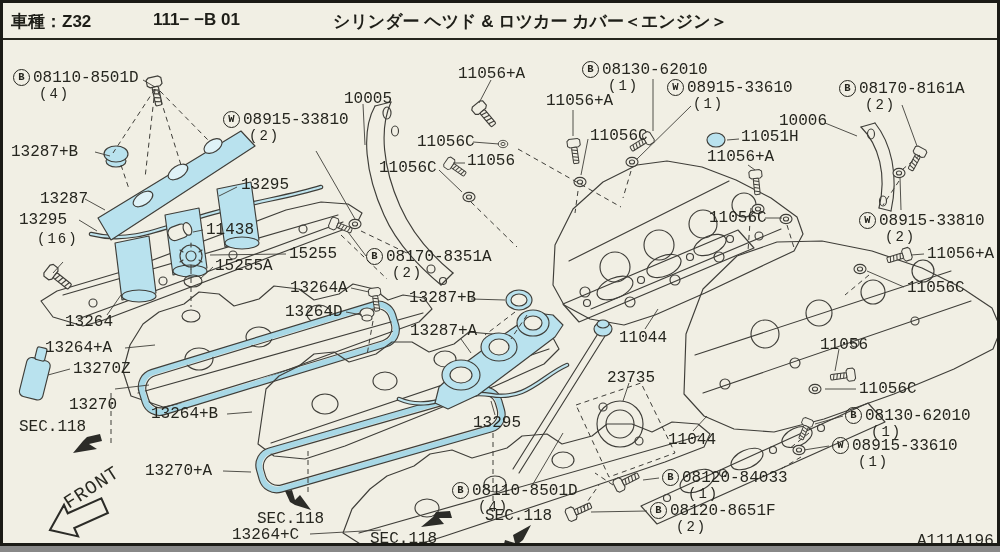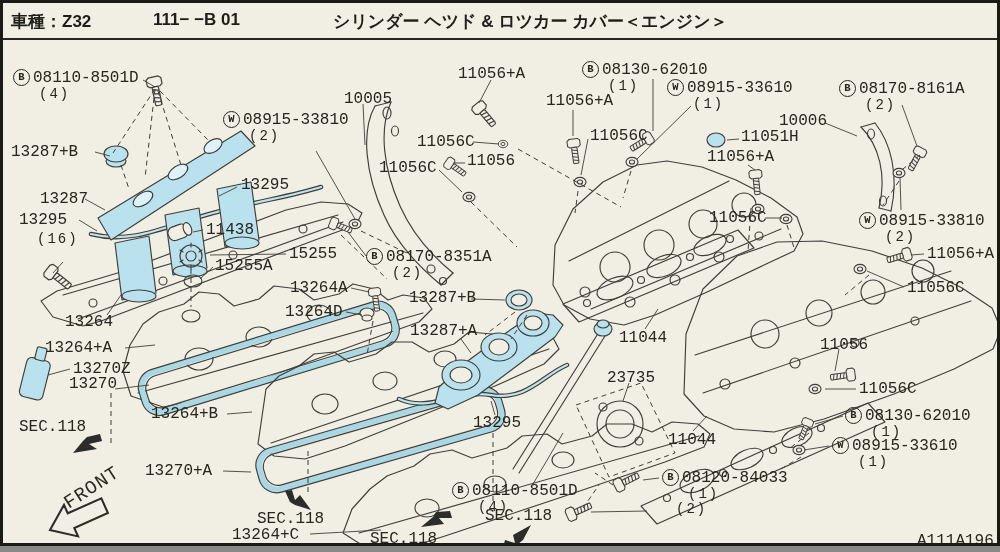--- a/index.html
+++ b/index.html
@@ -386,21 +386,21 @@
 
   <div id="callouts">
       <div class="callout" style="left: 10px; top: 66px;"><span class="row"><span class="circ">B</span><span class="num">08110-8501D</span></span><span class="qty qp">(4)</span></div>
       <div class="callout" style="left: 8px; top: 141px;"><span class="row"><span class="num">13287+B</span></span></div>
       <div class="callout" style="left: 22px; top: 188px; margin-left: 15px;"><span class="row"><span class="num">13287</span></span></div>
       <div class="callout" style="left: 16px; top: 209px;"><span class="row"><span class="num">13295</span></span></div>
       <div class="callout" style="left: 8px; top: 229px;"><span class="qty qp">(16)</span></div>
       <div class="callout" style="left: 62px; top: 311px;"><span class="row"><span class="num">13264</span></span></div>
       <div class="callout" style="left: 42px; top: 337px;"><span class="row"><span class="num">13264+A</span></span></div>
       <div class="callout" style="left: 70px; top: 358px;"><span class="row"><span class="num">13270Z</span></span></div>
-      <div class="callout" style="left: 66px; top: 373px;"><span class="row"><span class="num">13270</span></span></div>
+      <div class="callout" style="left: 66px; top: 394px;"><span class="row"><span class="num">13270</span></span></div>
       <div class="callout" style="left: 148px; top: 403px;"><span class="row"><span class="num">13264+B</span></span></div>
       <div class="callout" style="left: 142px; top: 460px;"><span class="row"><span class="num">13270+A</span></span></div>
       <div class="callout" style="left: 16px; top: 416px;"><span class="row"><span class="num">SEC.118</span></span></div>
       <div class="callout" style="left: 254px; top: 508px;"><span class="row"><span class="num">SEC.118</span></span></div>
       <div class="callout" style="left: 229px; top: 524px;"><span class="row"><span class="num">13264+C</span></span></div>
       <div class="callout" style="left: 367px; top: 528px;"><span class="row"><span class="num">SEC.118</span></span></div>
       <div class="callout" style="left: 482px; top: 505px;"><span class="row"><span class="num">SEC.118</span></span></div>
       <div class="callout" style="left: 220px; top: 108px;"><span class="row"><span class="circ">W</span><span class="num">08915-33810</span></span><span class="qty qp">(2)</span></div>
       <div class="callout" style="left: 238px; top: 174px;"><span class="row"><span class="num">13295</span></span></div>
       <div class="callout" style="left: 203px; top: 219px;"><span class="row"><span class="num">11438</span></span></div>
@@ -431,18 +431,18 @@
       <div class="callout" style="left: 924px; top: 243px;"><span class="row"><span class="num">11056+A</span></span></div>
       <div class="callout" style="left: 904px; top: 277px;"><span class="row"><span class="num">11056C</span></span></div>
       <div class="callout" style="left: 817px; top: 334px;"><span class="row"><span class="num">11056</span></span></div>
       <div class="callout" style="left: 856px; top: 378px;"><span class="row"><span class="num">11056C</span></span></div>
       <div class="callout" style="left: 616px; top: 327px;"><span class="row"><span class="num">11044</span></span></div>
       <div class="callout" style="left: 604px; top: 367px;"><span class="row"><span class="num">23735</span></span></div>
       <div class="callout" style="left: 665px; top: 429px;"><span class="row"><span class="num">11044</span></span></div>
       <div class="callout" style="left: 842px; top: 404px;"><span class="row"><span class="circ">B</span><span class="num">08130-62010</span></span><span class="qty qp">(1)</span></div>
       <div class="callout" style="left: 829px; top: 434px;"><span class="row"><span class="circ">W</span><span class="num">08915-33610</span></span><span class="qty qp">(1)</span></div>
       <div class="callout" style="left: 659px; top: 466px;"><span class="row"><span class="circ">B</span><span class="num">08120-84033</span></span><span class="qty qp">(1)</span></div>
-      <div class="callout" style="left: 647px; top: 499px;"><span class="qty qp">(2)</span></div>
+      <div class="callout" style="left: 647px; top: 499px;"><span class="row"><span class="circ">B</span><span class="num">08120-8651F</span></span><span class="qty qp">(2)</span></div>
     </div>
 
   <div id="front">FRONT</div>
   <div id="dcode">A111A196</div>
 </div>
 
 </body></html>

